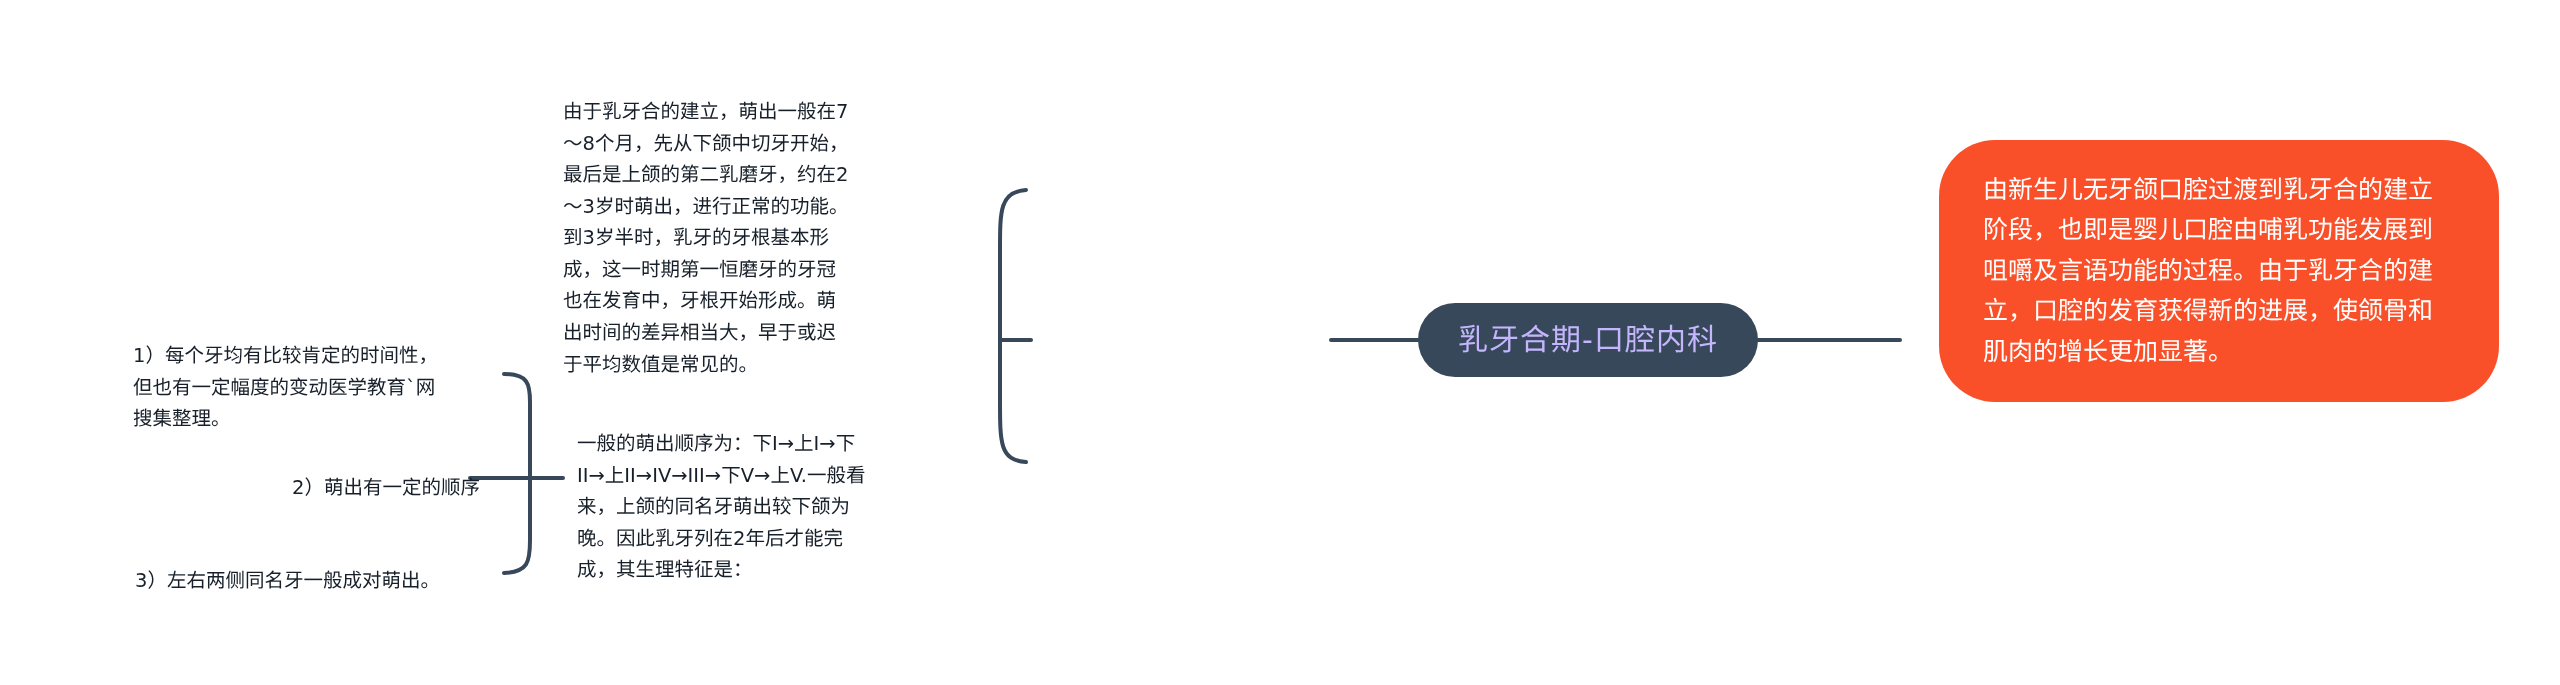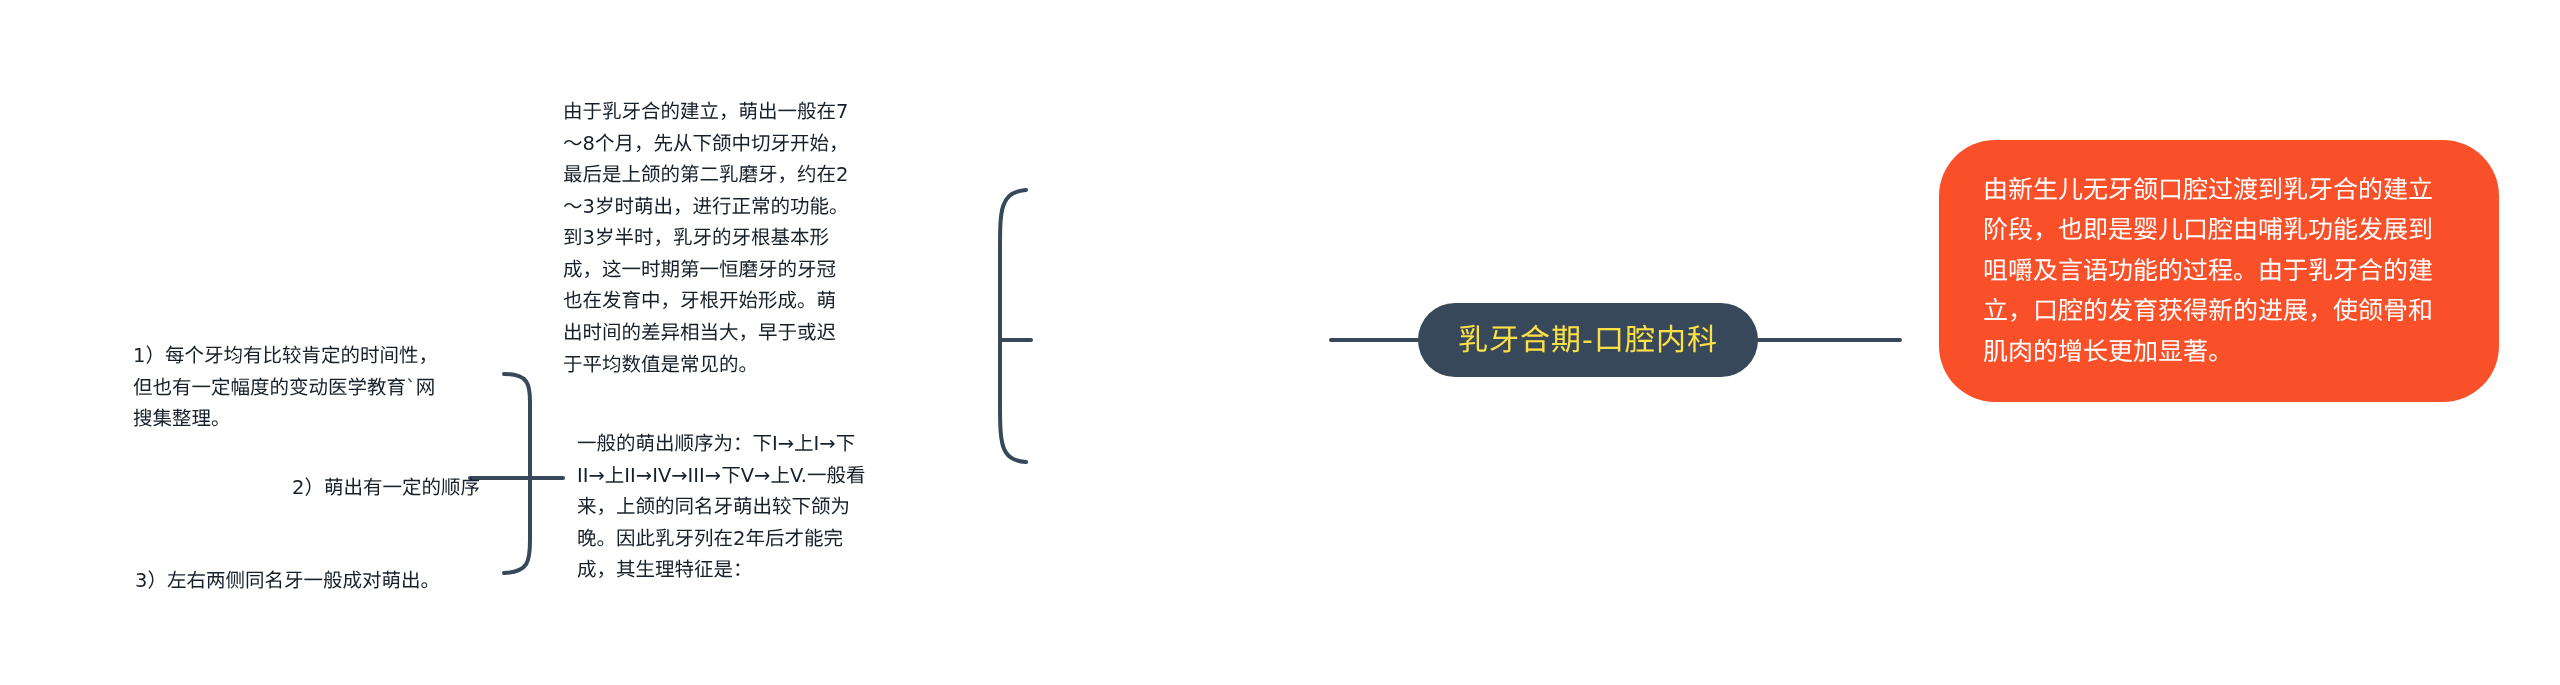--- a/index.html
+++ b/index.html
@@ -42,21 +42,21 @@
     text-align: center;
   }
 
   .node-central {
     left: 1418px;
     top: 303px;
     width: 340px;
     height: 74px;
     background: #37485a;
     border-radius: 37px;
-    color: #fde047;
+    color: #c4b5fd;
     font-size: 30px;
     letter-spacing: 1px;
     line-height: 1.2;
   }
 
   .node-branch {
     left: 1031px;
     top: 309px;
     width: 300px;
     height: 62px;

